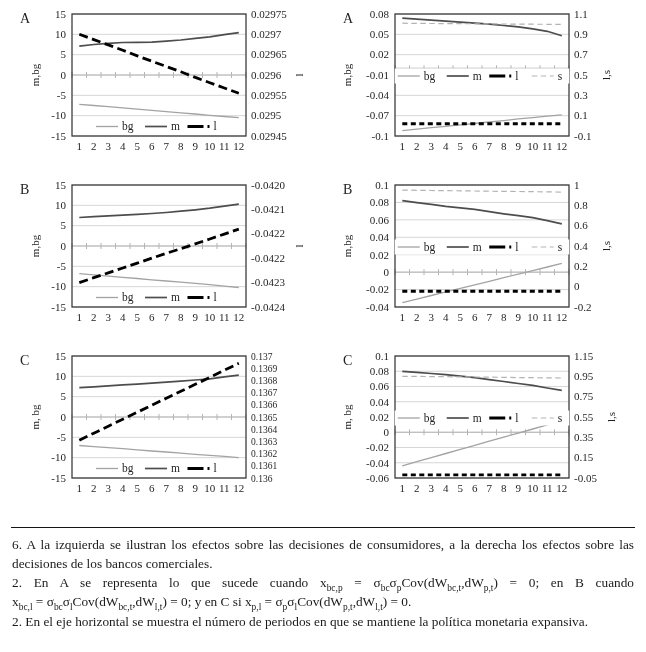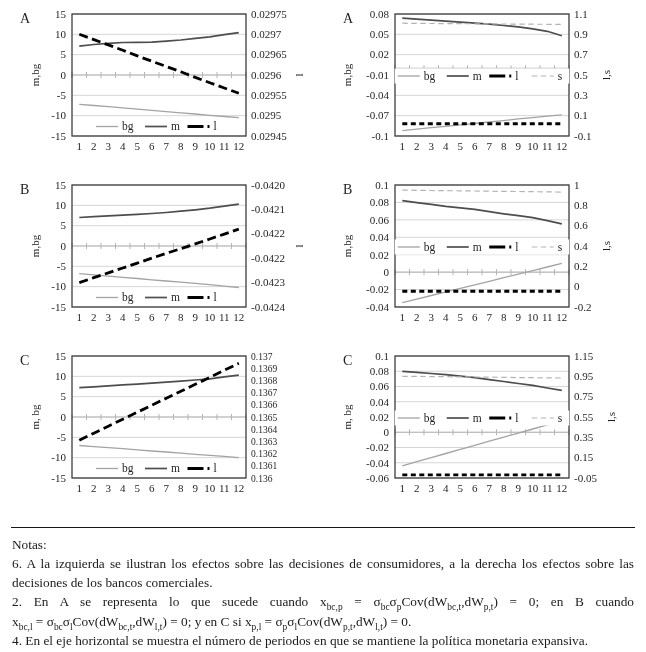--- a/index.html
+++ b/index.html
@@ -416,19 +416,18 @@
         <line x1="166.25" y1="74" x2="188.25" y2="74" stroke="#000000" stroke-width="2.9" stroke-dasharray="16 4"></line>
         <text x="192.25" y="77.8" font-size="11.5">l</text>
         <line x1="208.75" y1="74" x2="230.75" y2="74" stroke="#b3b3b3" stroke-width="1.2" stroke-dasharray="5.5 3.5"></line>
         <text x="234.75" y="77.8" font-size="11.5">s</text>
       </svg></div>
 </div>
 
 <hr class="divider">
 
 <div class="notes">
-  <p>Notas:</p>
   <div id="notes-list">
       <p>6. A la izquierda se ilustran los efectos sobre las decisiones de consumidores, a la derecha los efectos sobre las decisiones de los bancos comerciales.</p>
       <p>2. En A se representa lo que sucede cuando <span class="math">x<sub>bc,p</sub> = σ<sub>bc</sub>σ<sub>p</sub>Cov(dW<sub>bc,t</sub>,dW<sub>p,t</sub>) = 0</span>; en B cuando <span class="math">x<sub>bc,l</sub> = σ<sub>bc</sub>σ<sub>l</sub>Cov(dW<sub>bc,t</sub>,dW<sub>l,t</sub>) = 0</span>; y en C si <span class="math">x<sub>p,l</sub> = σ<sub>p</sub>σ<sub>l</sub>Cov(dW<sub>p,t</sub>,dW<sub>l,t</sub>) = 0</span>.</p>
-      <p>4. En el eje horizontal se muestra el número de periodos en que se mantiene la política monetaria expansiva.</p>
+      <p>2. En el eje horizontal se muestra el número de periodos en que se mantiene la política monetaria expansiva.</p>
     </div>
 </div>
 
 </body></html>

